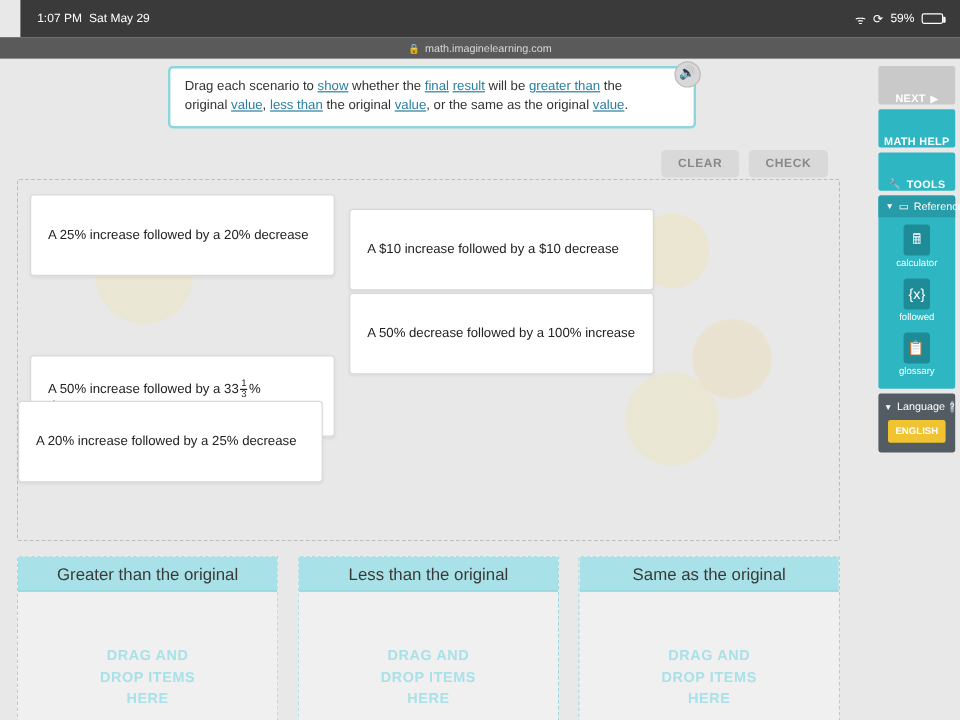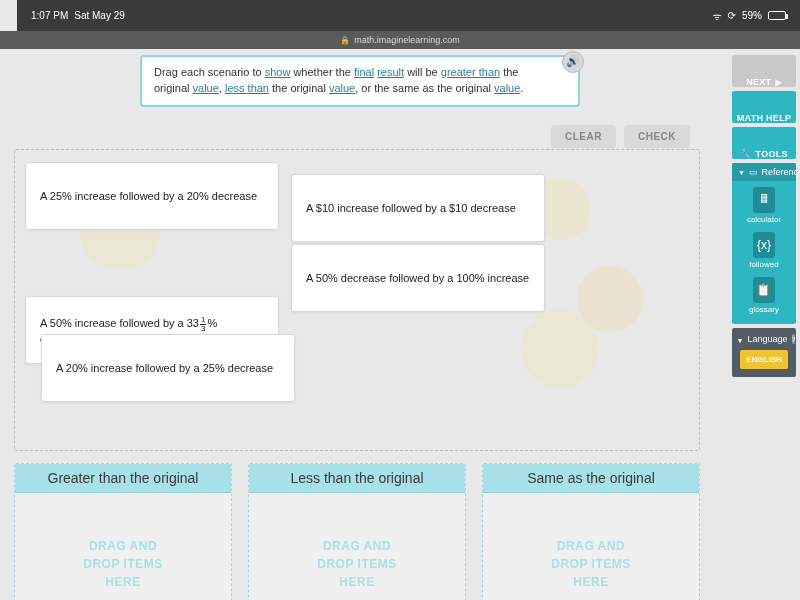--- a/index.html
+++ b/index.html
@@ -168,21 +168,21 @@
       <span>
         <span>A 50% increase followed by a 33</span><span class="frac">
             <span class="n">1</span>
             <span>3</span>
           </span><span>% decrease</span>
       </span>
     </div>
     <div class="card w2" style="left:276px; top:94px;">
       <span>A 50% decrease followed by a 100% increase</span>
     </div>
-    <div class="card w1" style="left:26px; top:184px;">
+    <div class="card w1" style="left:0; top:184px;">
       <span>A 20% increase followed by a 25% decrease</span>
     </div>
   </div>
 
   <div class="zones">
     <div class="zone">
       <div class="zhead">Greater than the original</div>
       <div class="zbody">
         <div><span>DRAG AND</span><br><span>DROP ITEMS</span><br><span>HERE</span></div>
       </div>

